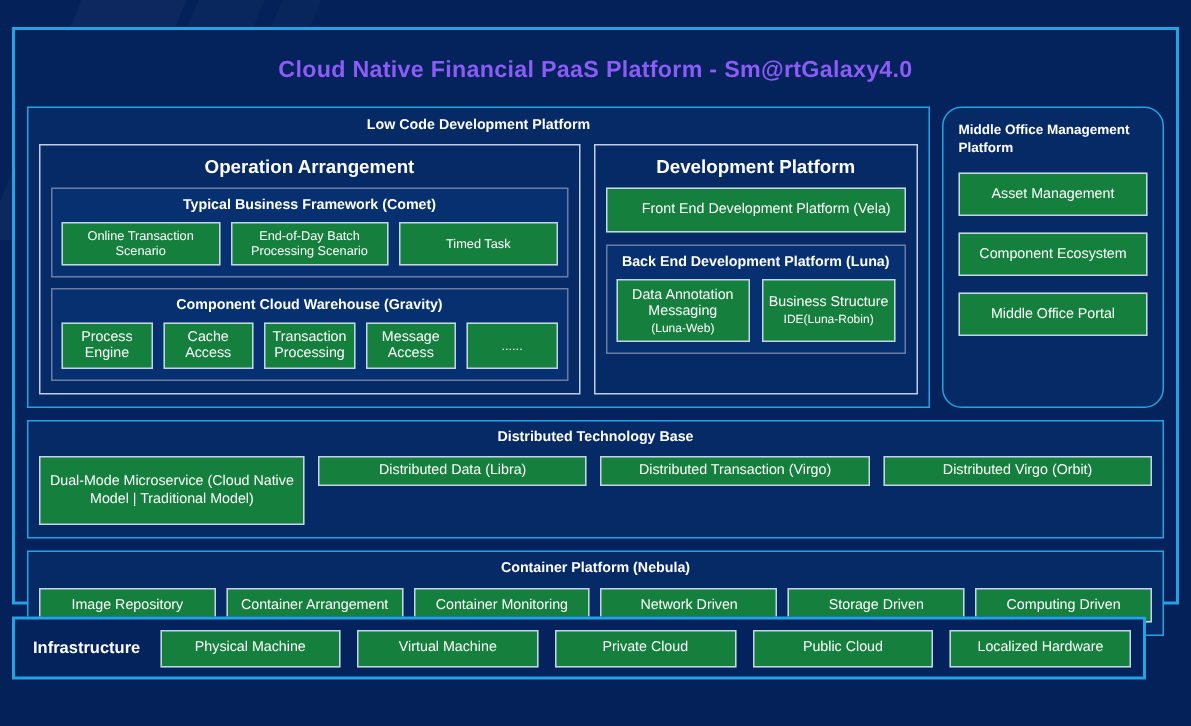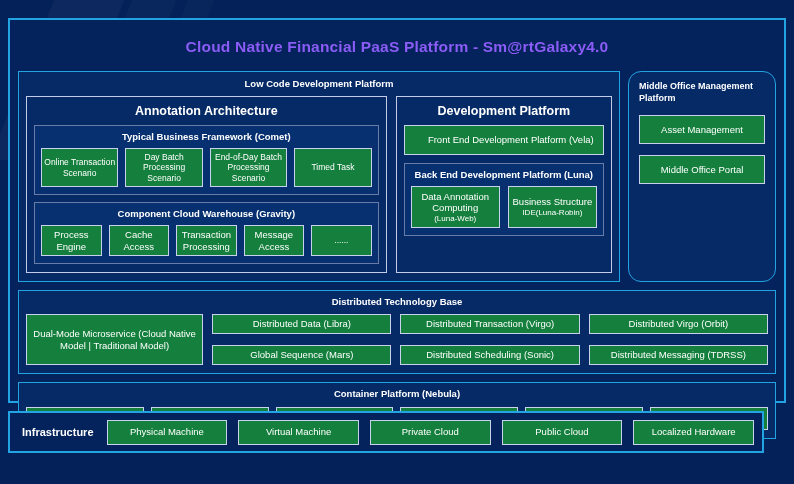--- a/index.html
+++ b/index.html
@@ -145,21 +145,21 @@
     margin-bottom: 11px;
   }
   .mo-item:last-child { margin-bottom: 0; }
 
   
   .dtb { margin-top: 8px; padding: 5px 7px 8px 7px; }
   .dtb > .panel-title { margin-bottom: 7px; }
   .dtb-body { display: flex; gap: 9px; }
   .dtb-left { flex: 1.02 1 0; }
   .dtb-left .leaf { height: 100%; min-height: 46px; flex-direction: column; }
-  .dtb-grid { flex: 3.2 1 0; display: flex; flex-direction: column; gap: 11px; }
+  .dtb-grid { flex: 3.2 1 0; display: flex; flex-direction: column; gap: 0; }
   .dtb-grid .row { gap: 9px; }
   .dtb-grid .leaf { flex: 1 1 0; min-height: 20px; }
 
   
   .container-plat { margin-top: 8px; padding: 5px 7px 8px 7px; }
   .container-plat > .panel-title { margin-bottom: 8px; }
   .container-plat .chips > .leaf { min-height: 23px; }
 
   
   .infra {
@@ -203,27 +203,26 @@
   <div class="body-area">
 
     <div class="top-region">
 
       <div class="panel-cyan lowcode">
         <div class="panel-title t-10">Low Code Development Platform</div>
 
         <div class="lowcode-cols">
 
           <div class="panel-white op-arch">
-            <div class="panel-title t-13 sec-title">Annotation Architecture</div>
+            <div class="panel-title t-13 sec-title">Operation Arrangement</div>
 
             <div class="panel-gray subpanel">
               <div class="panel-title t-10">Typical Business Framework (Comet)</div>
               <div class="chips">
                 <div class="leaf t-9">Online Transaction Scenario</div>
-                <div class="leaf t-9">Day Batch Processing Scenario</div>
                 <div class="leaf t-9">End-of-Day Batch Processing Scenario</div>
                 <div class="leaf t-9">Timed Task</div>
               </div>
             </div>
 
             <div class="panel-gray subpanel">
               <div class="panel-title t-10">Component Cloud Warehouse (Gravity)</div>
               <div class="chips">
                 <div class="leaf t-10">Process Engine</div>
                 <div class="leaf t-10">Cache Access</div>
@@ -236,59 +235,55 @@
 
           <div class="panel-white dev-plat">
             <div class="panel-title t-13 sec-title">Development Platform</div>
 
             <div class="leaf t-10 dev-front">Front End Development Platform (Vela)</div>
 
             <div class="panel-gray subpanel">
               <div class="panel-title t-10">Back End Development Platform (Luna)</div>
               <div class="dev-chips">
                 <div class="leaf t-10">
-                  <span>Data Annotation Computing</span>
+                  <span>Data Annotation Messaging</span>
                   <span class="sub">(Luna-Web)</span>
                 </div>
                 <div class="leaf t-10">
                   <span>Business Structure</span>
                   <span class="sub">IDE(Luna-Robin)</span>
                 </div>
               </div>
             </div>
           </div>
 
         </div>
       </div>
 
       <div class="panel-cyan midoffice">
         <div class="mo-title">Middle Office Management Platform</div>
         <div class="leaf t-10 mo-item">Asset Management</div>
+        <div class="leaf t-10 mo-item">Component Ecosystem</div>
         <div class="leaf t-10 mo-item">Middle Office Portal</div>
       </div>
 
     </div>
 
     <div class="panel-cyan dtb">
       <div class="panel-title t-10">Distributed Technology Base</div>
       <div class="dtb-body">
         <div class="dtb-left">
           <div class="leaf t-10">Dual-Mode Microservice (Cloud Native Model | Traditional Model)</div>
         </div>
         <div class="dtb-grid">
           <div class="row">
             <div class="leaf t-10">Distributed Data (Libra)</div>
             <div class="leaf t-10">Distributed Transaction (Virgo)</div>
             <div class="leaf t-10">Distributed Virgo (Orbit)</div>
           </div>
-          <div class="row">
-            <div class="leaf t-10">Global Sequence (Mars)</div>
-            <div class="leaf t-10">Distributed Scheduling (Sonic)</div>
-            <div class="leaf t-10">Distributed Messaging (TDRSS)</div>
-          </div>
         </div>
       </div>
     </div>
 
     <div class="panel-cyan container-plat">
       <div class="panel-title t-10">Container Platform (Nebula)</div>
       <div class="chips">
         <div class="leaf t-10">Image Repository</div>
         <div class="leaf t-10">Container Arrangement</div>
         <div class="leaf t-10">Container Monitoring</div>

